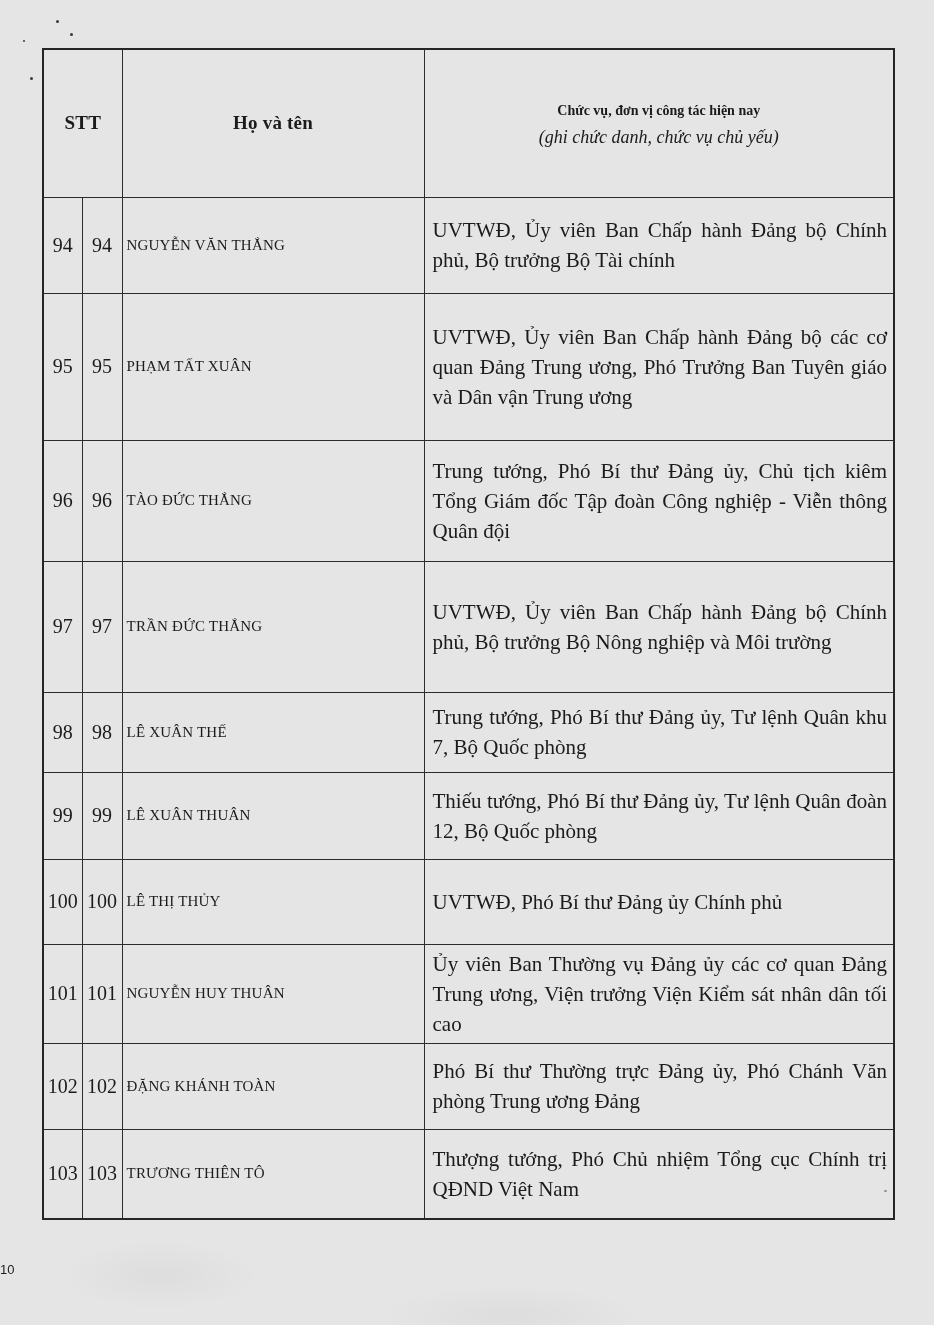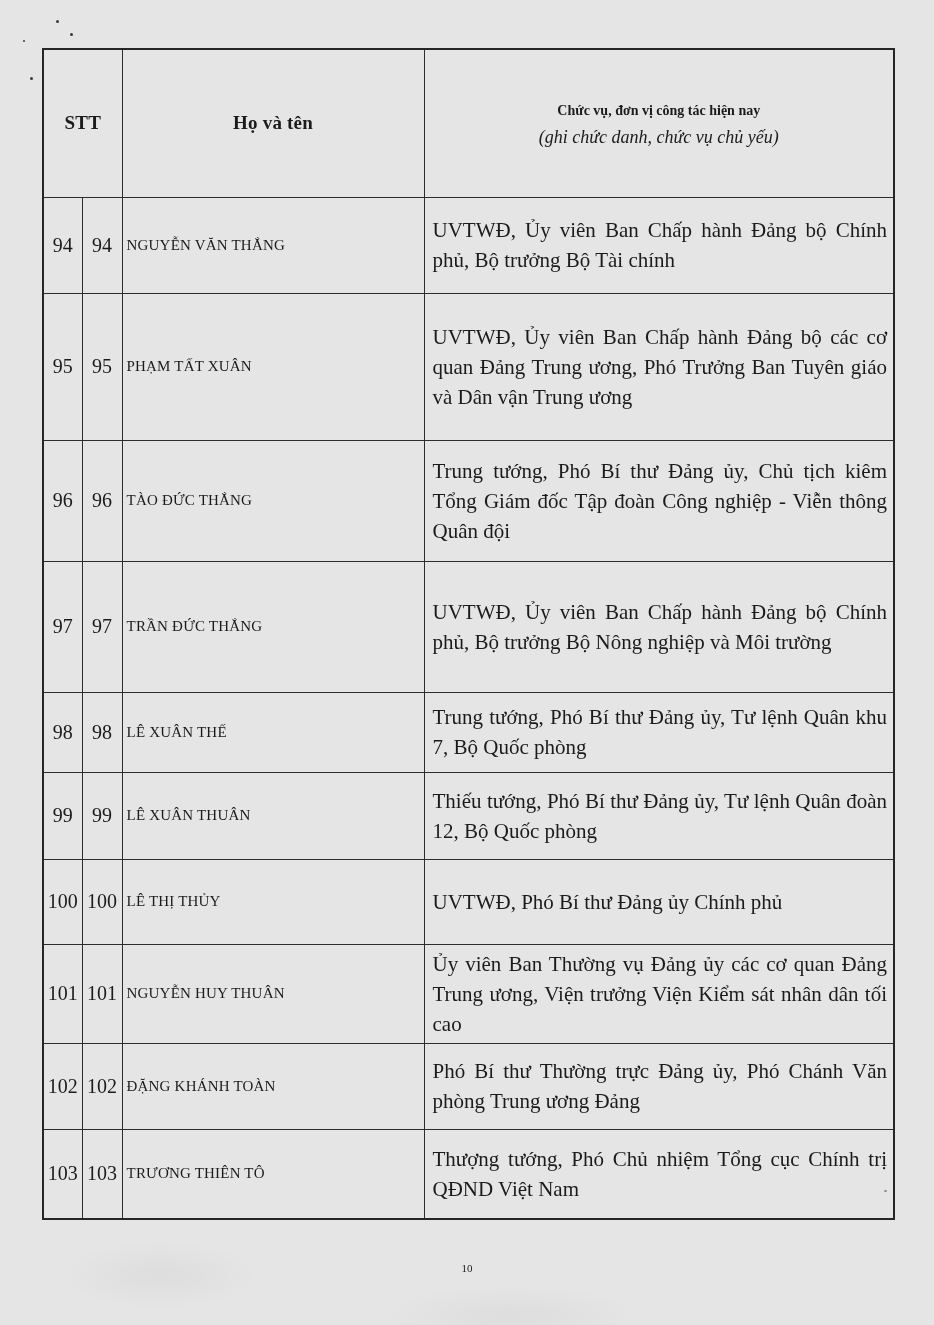--- a/index.html
+++ b/index.html
@@ -54,23 +54,23 @@
     letter-spacing: 0.2px;
   }
   td.pos {
     font-size: 21px; line-height: 30px;
     padding: 4px 6px 4px 8px;
     text-align: justify;
   }
 
   .page-number {
     position: absolute; left: 0; top: 1262px; width: 934px;
-    text-align: center;
-    font-family: Liberation Serif, serif;
-    font-size: 11px; color: #222;
+    text-align: left;
+    font-family: Liberation Sans, sans-serif;
+    font-size: 13px; color: #222;
   }
 </style>
 </head>
 <body>
 
 <div class="sheet">
   <div class="smudge s1"></div>
   <div class="smudge s2"></div>
   <div class="speck a"></div>
   <div class="speck b"></div>

